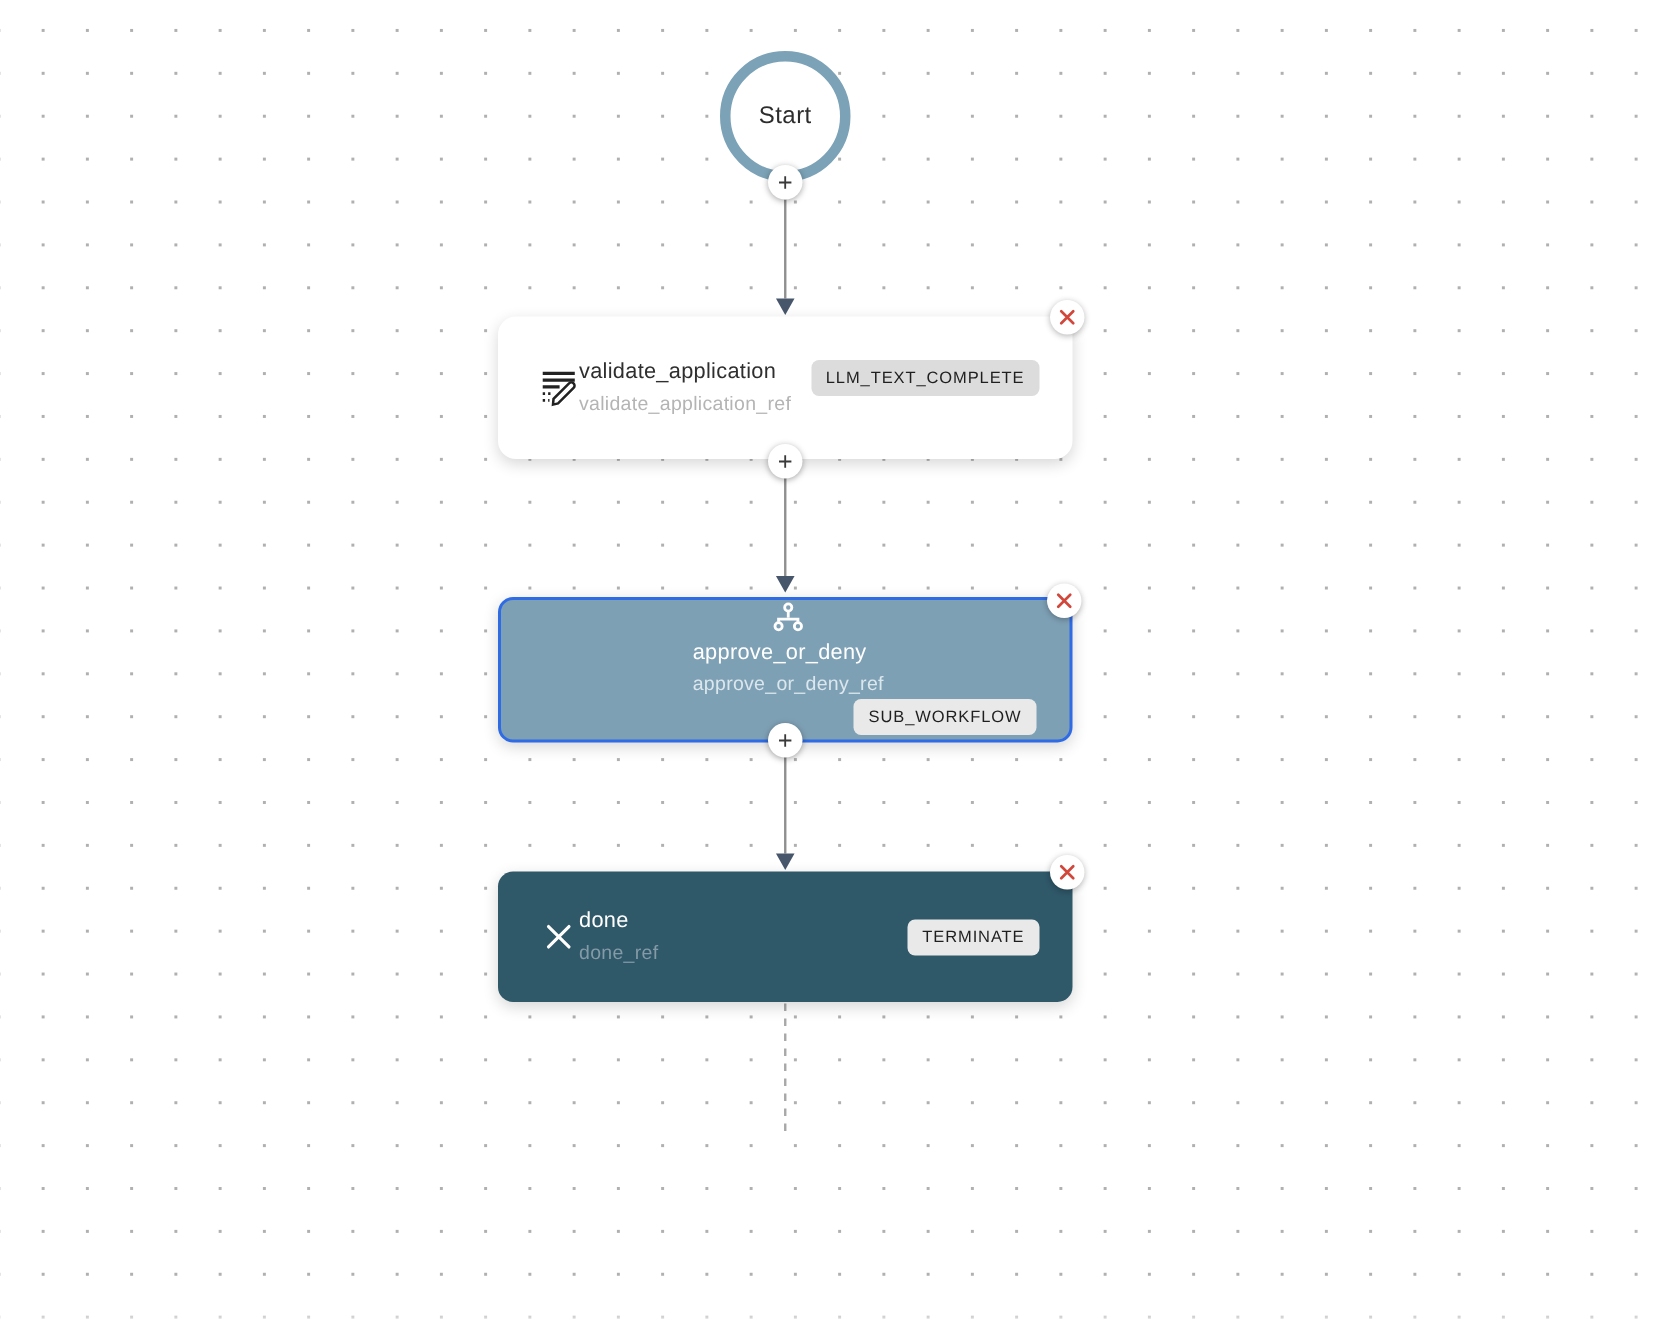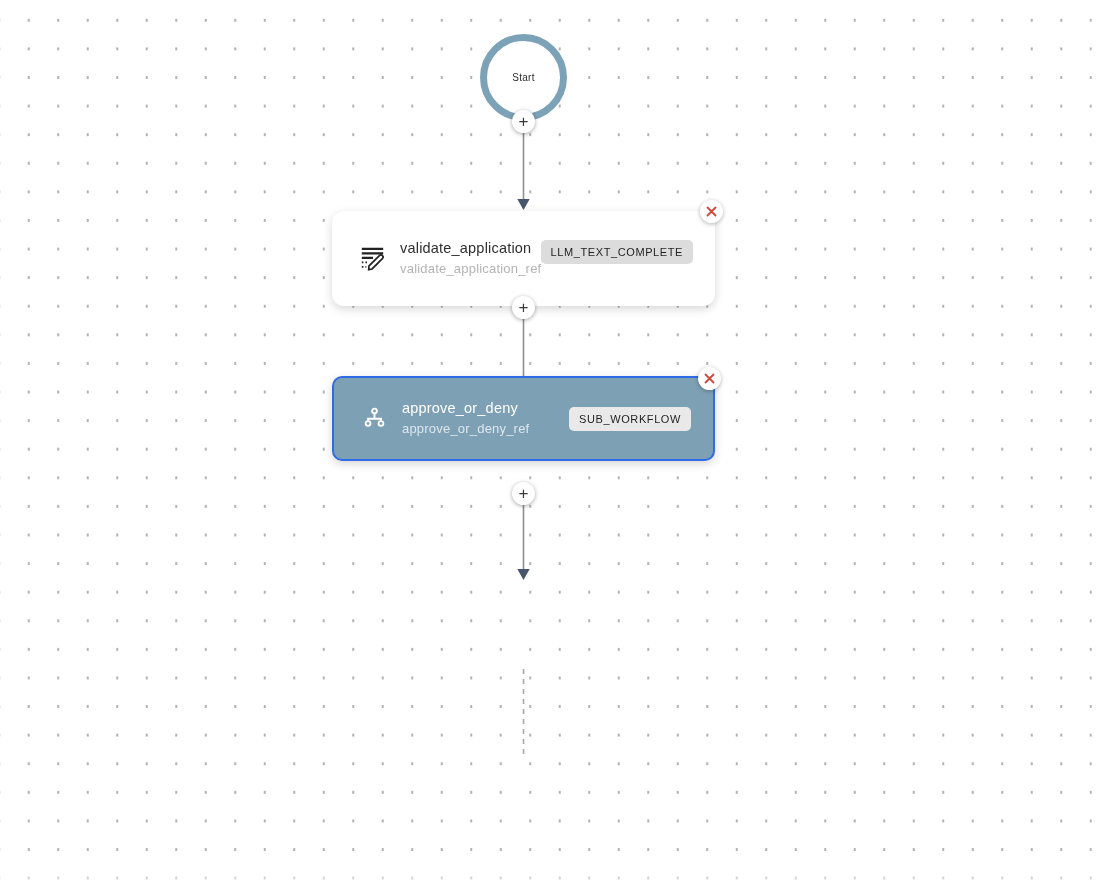--- a/index.html
+++ b/index.html
@@ -20,46 +20,46 @@
     background:linear-gradient(to bottom,rgba(255,255,255,0),#fff);pointer-events:none;}
 
   svg.connectors{position:absolute;left:0;top:0;z-index:1;}
   .conn{stroke:var(--line,#8f8f8f);stroke-width:1.6;}
   .conn-dashed{stroke:var(--dashed,#a8a8a8);stroke-width:1.6;stroke-dasharray:5 5;}
   .arrowhead{fill:var(--arrowhead,#47566b);}
 
   .circle-node{
     position:absolute;width:87px;height:87px;border-radius:50%;
     background:#fff;display:flex;align-items:center;justify-content:center;
-    box-sizing:border-box;z-index:2;font-size:10px;letter-spacing:.3px;
+    box-sizing:border-box;z-index:2;font-size:16px;letter-spacing:.3px;
   }
   .circle-node.start{left:480px;top:34px;border:7px solid var(--start-border,#7ba2b6);color:#2d2d2d;}
   .circle-node.end{left:480px;top:757px;border:7px solid var(--end-border,#a9b1b5);color:#4a4a4a;}
 
   .plus{
     position:absolute;left:512px;width:23px;height:23px;border-radius:50%;
     background:#fff;border:none;box-shadow:0 1px 4px rgba(0,0,0,.35);
     color:#3a3a3a;font-size:17px;font-weight:300;line-height:21px;text-align:center;
     padding:0;cursor:pointer;z-index:5;font-family:"Liberation Sans",sans-serif;
   }
   .plus-1{top:110px;} .plus-2{top:296px;} .plus-3{top:482px;}
 
   .task-card{
     position:absolute;left:332px;width:383px;border-radius:12px;
     box-sizing:border-box;display:flex;align-items:center;
     padding:0 22px 0 26px;z-index:3;
     box-shadow:0 3px 10px rgba(0,0,0,.16);
   }
   .card-validate{top:211px;height:95px;background:#ffffff;}
-  .card-approve{top:376px;height:85px;background:var(--subworkflow-bg,#7ea0b5);
-    border:2px solid var(--selected-border,#2f6be4);border-radius:10px;}
+  .card-approve{top:398px;height:97px;background:var(--subworkflow-bg,#7ea0b5);
+    border:2px solid var(--selected-border,#2f6be4);border-radius:10px;flex-direction:column;}
   .card-done{top:581px;height:87px;background:var(--terminate-bg,#2f5869);border-radius:10px;}
 
   .task-icon{flex:0 0 auto;display:flex;align-items:center;justify-content:center;width:28px;}
-  .task-text{margin-left:14px;min-width:0;}
+  .task-text{margin-left:0;min-width:0;}
   .task-title{font-size:14.5px;font-weight:500;line-height:20px;letter-spacing:.2px;}
   .task-ref{font-size:13px;line-height:20px;margin-top:1px;letter-spacing:.2px;}
   .card-validate .task-title{color:var(--card-title,#2f2f2f);}
   .card-validate .task-ref{color:var(--card-ref,#b4b4b4);text-align:center;}
   .card-approve .task-title{color:#ffffff;}
   .card-approve .task-ref{color:var(--ref-on-blue,#dce7ed);}
   .card-done .task-title{color:#ffffff;}
   .card-done .task-ref{color:var(--ref-on-dark,#849aa6);}
 
   .type-badge{
@@ -138,17 +138,34 @@
     </span>
     <div class="task-text">
       <div class="task-title">approve_or_deny</div>
       <div class="task-ref">approve_or_deny_ref</div>
     </div>
     <span class="type-badge">SUB_WORKFLOW</span>
   </div>
 
   <button class="plus plus-3">+</button>
 
+  <div class="task-card card-done">
+    <button class="close-btn">
+      <svg width="13" height="13" viewBox="0 0 13 13">
+        <path d="M2.5 2.5 L10.5 10.5 M10.5 2.5 L2.5 10.5" stroke="#d2473b" stroke-width="1.8" stroke-linecap="round" fill="none"></path>
+      </svg>
+    </button>
+    <span class="task-icon">
+      <svg width="21" height="21" viewBox="0 0 20 20" fill="none" stroke="#ffffff" stroke-width="2" stroke-linecap="round">
+        <path d="M3.5 3.5 L16.5 16.5 M16.5 3.5 L3.5 16.5"></path>
+      </svg>
+    </span>
+    <div class="task-text">
+      <div class="task-title">done</div>
+      <div class="task-ref">done_ref</div>
+    </div>
+    <span class="type-badge">TERMINATE</span>
+  </div>
 
 
   <div class="edge-fade-right"></div>
   <div class="edge-fade-bottom"></div>
 </div>
 
 </body></html>

